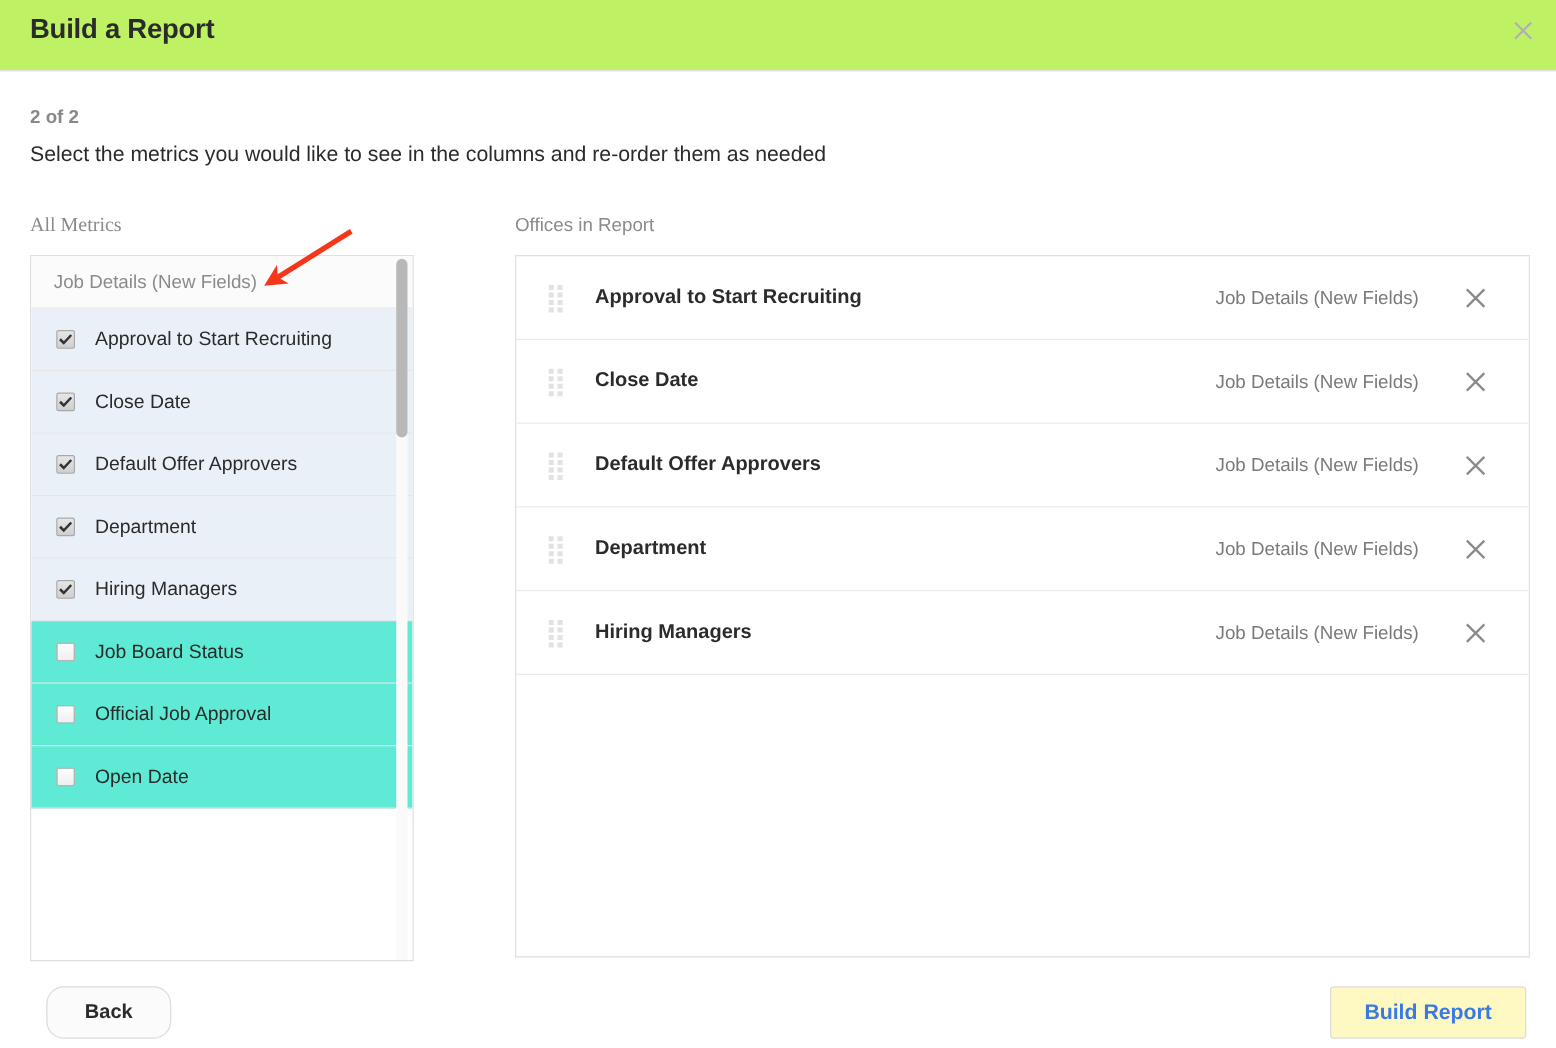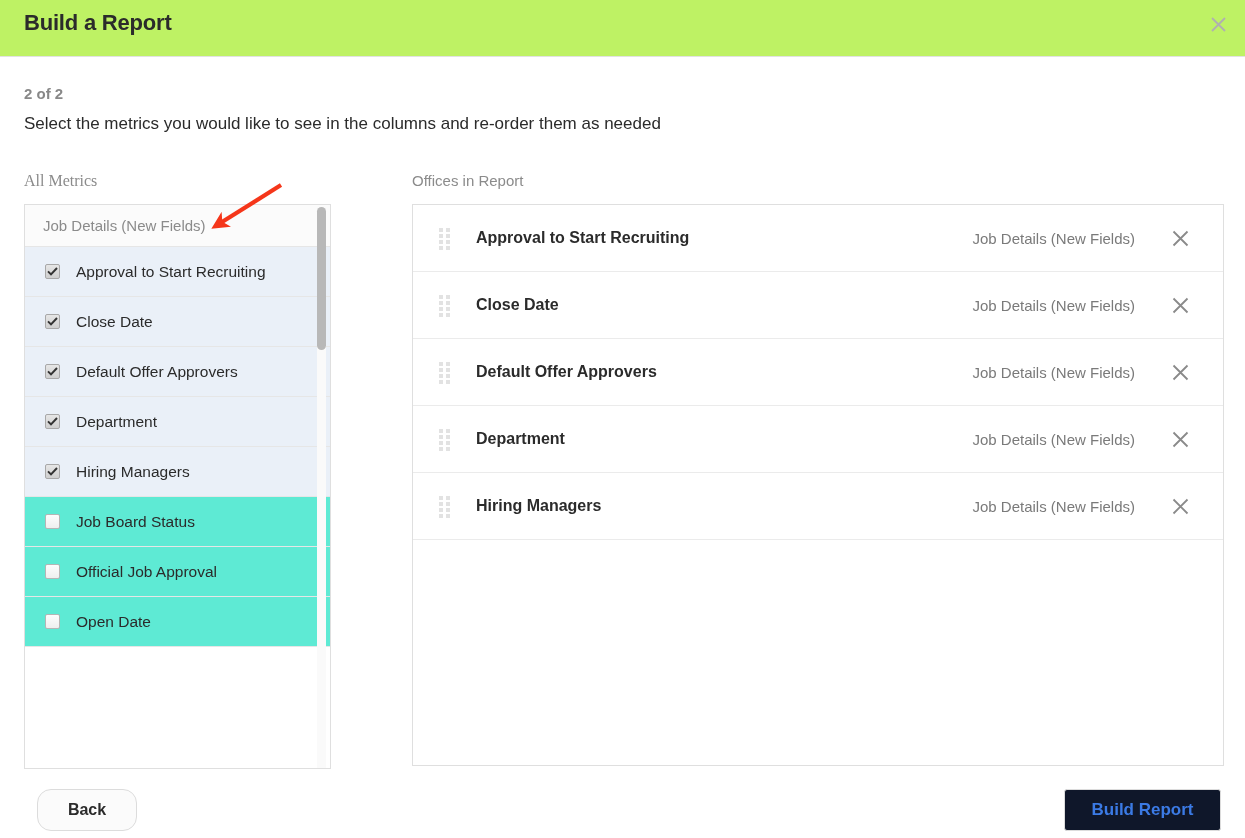--- a/index.html
+++ b/index.html
@@ -157,21 +157,21 @@
     font-size: 16px; font-weight: bold; color: #2b2b2b;
     cursor: pointer;
     font-family: "Liberation Sans", sans-serif;
     margin-left: 13px;
   }
   .btn-build {
     position: absolute; right: 24px; top: 789px;
     width: 157px; height: 42px;
     border: 1px solid #dcdcdc;
     border-radius: 3px;
-    background: #0f172a;
+    background: #fef9c3;
     font-size: 17px; font-weight: bold; color: #3b7ae4;
     cursor: pointer;
     font-family: "Liberation Sans", sans-serif;
   }
 
   
   .annotation-arrow {
     position: absolute; left: 0; top: 0;
     width: 1245px; height: 838px;
     pointer-events: none;

